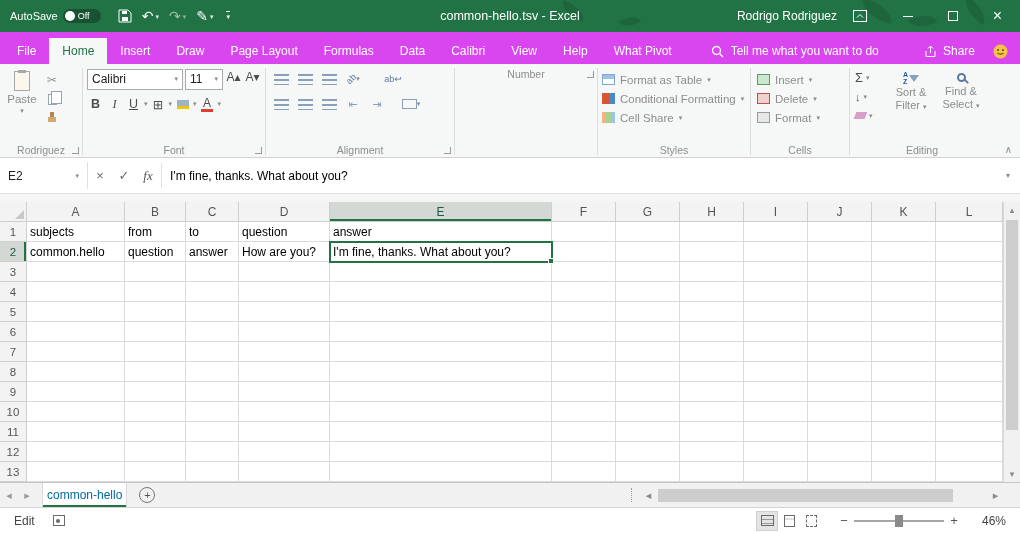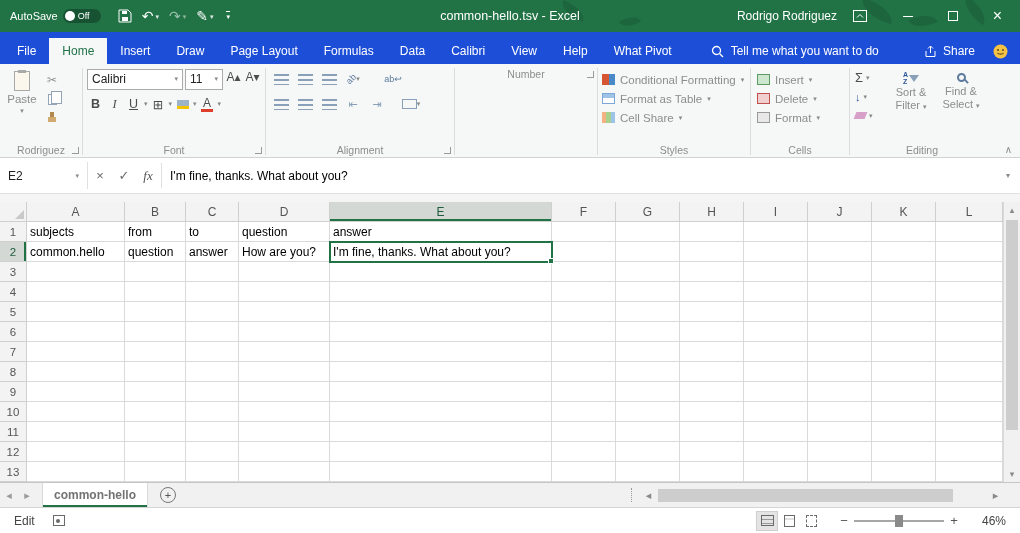--- a/index.html
+++ b/index.html
@@ -21,21 +21,21 @@
   .tb-title{position:absolute;left:0;right:0;top:0;height:32px;line-height:32px;text-align:center;font-size:12.5px;pointer-events:none;z-index:1;}
   .tb-right{margin-left:auto;display:flex;align-items:center;height:100%;z-index:2;}
   .username{font-size:12px;margin-right:16px;}
   .winbtn{width:45px;height:32px;display:flex;align-items:center;justify-content:center;}
   .winbtn.close{font-size:16px;}
   .minline{width:10px;height:1px;background:#fff;display:block;}
   .maxbox{width:10px;height:10px;border:1px solid #fff;display:block;}
   .rdo{margin-right:18px;display:flex;align-items:center;}
 
   
-  .tabrow{height:32px;background:#1d4ed8;display:flex;align-items:flex-end;color:#fff;padding-left:4px;}
+  .tabrow{height:32px;background:#d946ef;display:flex;align-items:flex-end;color:#fff;padding-left:4px;}
   #rtabs{display:flex;align-items:flex-end;}
   .rtab{padding:0 13px;height:26px;line-height:26px;font-size:12px;white-space:nowrap;}
   .rtab.active{background:#f6f7f7;color:#217346;}
   .tellme{display:flex;align-items:center;gap:7px;margin-left:26px;height:26px;font-size:12px;white-space:nowrap;}
   .tabrow-right{margin-left:auto;display:flex;align-items:center;gap:18px;height:26px;padding-right:12px;}
   .sharebtn{display:flex;align-items:center;gap:6px;font-size:12px;}
 
   
   .ribbon{height:94px;background:#f6f7f7;border-bottom:1px solid #d2d2d2;display:flex;padding:2px 2px 0 2px;position:relative;}
   .rgroup{display:flex;flex-direction:column;}
@@ -136,21 +136,21 @@
   .cell.active{outline:2px solid #217346;outline-offset:-1px;position:relative;z-index:2;overflow:visible;}
   .handle{position:absolute;right:-3px;bottom:-3px;width:6px;height:6px;background:#217346;border:1px solid #fff;}
   .vscroll{position:absolute;top:0;right:0;width:17px;height:280px;background:#f1f1f1;border-left:1px solid #d9d9d9;display:flex;flex-direction:column;align-items:center;}
   .varrow{height:16px;display:flex;align-items:center;justify-content:center;color:#8a8a8a;font-size:9px;width:100%;}
   .vtrackwrap{flex:1;width:100%;padding:0 2px;}
   .vthumb{width:100%;height:210px;background:#cdcdcd;margin-top:2px;}
 
   
   .sheetbar{height:25px;background:#f1f1f1;display:flex;align-items:stretch;border-top:1px solid #c6c6c6;font-size:12px;}
   .snav{width:18px;display:flex;align-items:center;justify-content:center;color:#9a9a9a;font-size:11px;}
-  .stab{background:#fff;color:#737373;font-weight:bold;display:flex;align-items:center;padding:0 11px;border-left:1px solid #d9d9d9;border-right:1px solid #d9d9d9;box-shadow:inset 0 -2px 0 #217346;margin-left:6px;}
+  .stab{background:#fff;color:#0369a1;font-weight:normal;display:flex;align-items:center;padding:0 4px;border-left:1px solid #d9d9d9;border-right:1px solid #d9d9d9;box-shadow:inset 0 -2px 0 #217346;margin-left:6px;}
   .addsheet{width:16px;height:16px;border:1px solid #767676;border-radius:50%;color:#555;display:flex;align-items:center;justify-content:center;font-size:11px;align-self:center;margin-left:12px;}
   .spacer{flex:1;}
   .tabsplit{width:5px;align-self:center;height:14px;border-left:1px dotted #9a9a9a;margin-right:4px;}
   .harrow{width:17px;display:flex;align-items:center;justify-content:center;color:#8a8a8a;font-size:11px;background:#f1f1f1;}
   .htrack{width:330px;background:#f1f1f1;display:flex;align-items:center;padding:0 1px;}
   .hthumb{width:295px;height:13px;background:#cdcdcd;}
   .sheetbar-end{width:16px;}
 
   
   .statusbar{height:26px;background:#fff;display:flex;align-items:center;border-top:1px solid #d5d5d5;font-size:12px;color:#444;}
@@ -392,27 +392,27 @@
       <div class="rg-label">
           <span>Number</span>
           <span class="dlg"></span>
         </div>
     </div>
     <div class="rsep"></div>
 
     <div class="rgroup" style="width:148px">
       <div class="rg-body" style="padding-top:4px;">
         <div class="strow">
-            <span class="sic cf"></span>
-            <span>Conditional Formatting</span>
+            <span class="sic fat"></span>
+            <span>Format as Table</span>
             <span class="ddg">▾</span>
           </div>
         <div class="strow">
-            <span class="sic fat"></span>
-            <span>Format as Table</span>
+            <span class="sic cf"></span>
+            <span>Conditional Formatting</span>
             <span class="ddg">▾</span>
           </div>
         <div class="strow">
             <span class="sic cs"></span>
             <span>Cell Share</span>
             <span class="ddg">▾</span>
           </div>
       </div>
       <div class="rg-label">
           <span>Styles</span>

